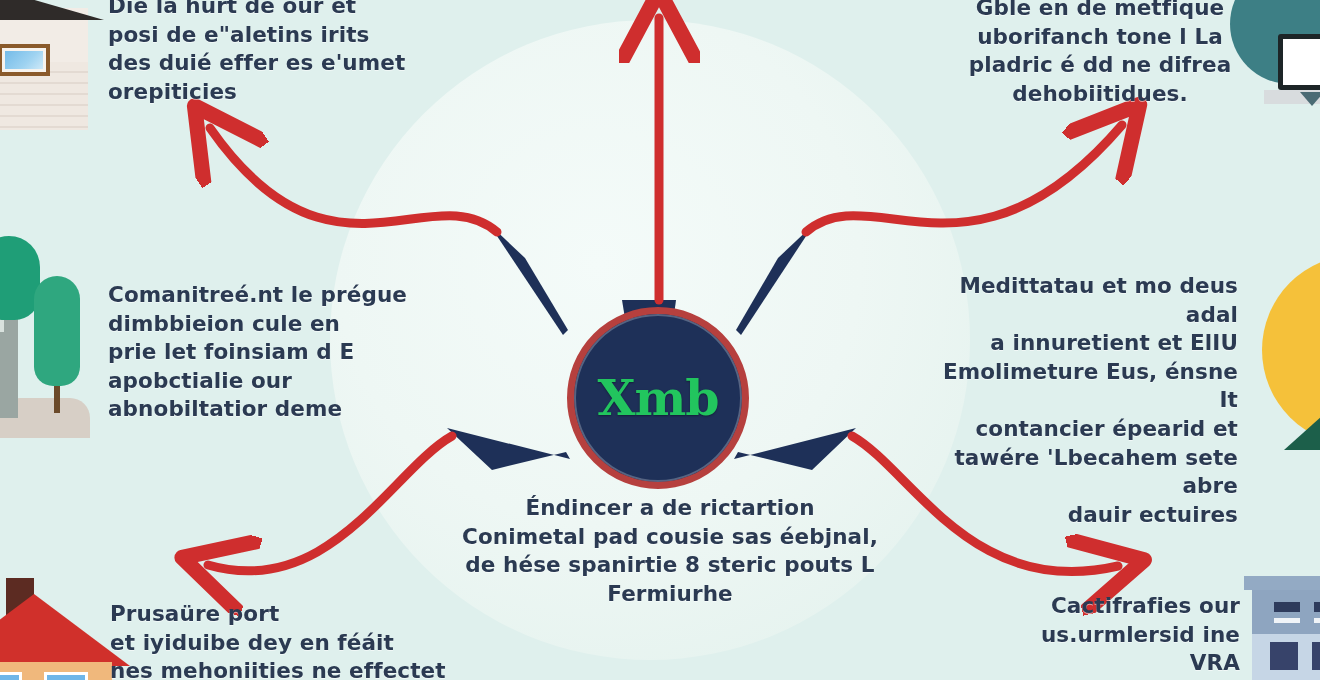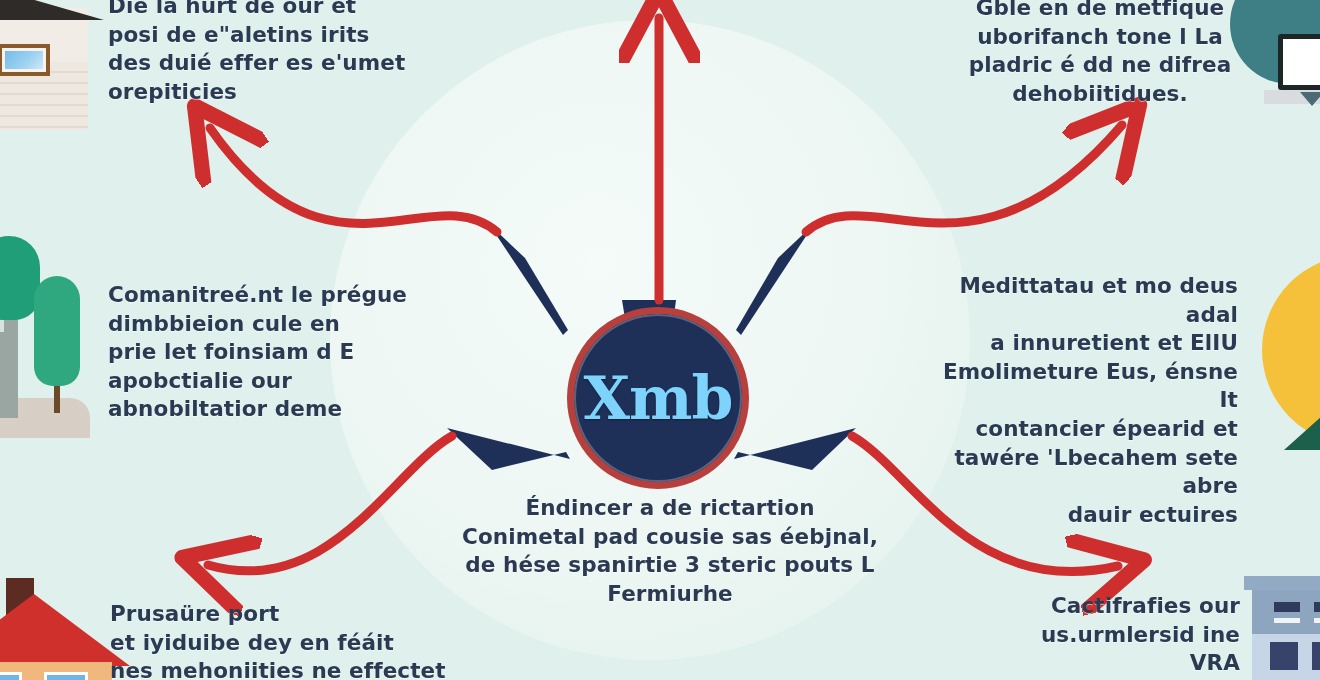--- a/index.html
+++ b/index.html
@@ -21,21 +21,21 @@
 
   
   .badge{
     position:absolute;left:567px;top:307px;width:168px;height:168px;border-radius:50%;
     background:#1e3058;
     border:7px solid #b6403e;
     box-shadow:0 0 0 2px rgba(255,255,255,.25) inset;
     display:flex;align-items:center;justify-content:center;
   }
   .badge span{
-    color:#7dd3fc;font-size:60px;font-weight:bold;letter-spacing:-1px;
+    color:#22c55e;font-size:49px;font-weight:bold;letter-spacing:-1px;
     font-family:"DejaVu Serif", serif;
     text-shadow:0 1px 2px rgba(0,0,0,.35);
   }
 
   
   .txt{
     position:absolute;
     color:#2b3a52;
     font-weight:bold;
     font-size:21.5px;
@@ -218,21 +218,21 @@
 contancier épearid et
 tawére 'Lbecahem sete abre
 dauir ectuires</div>
   <div class="txt t-midleft">Comanitreé.nt le prégue
 dimbbieion cule en
 prie let foinsiam d E
 apobctialie our
 abnobiltatior deme</div>
   <div class="txt t-botcenter">Éndincer a de rictartion
 Conimetal pad cousie sas éebjnal,
-de hése spanirtie 3 steric pouts L Fermiurhe</div>
+de hése spanirtie 8 steric pouts L Fermiurhe</div>
   <div class="txt t-botleft">Prusaüre port
 et iyiduibe dey en féáit
 nes mehoniities ne effectet</div>
   <div class="txt t-botright">Cactifrafies our
 us.urmlersid ine VRA
 degiieariais eet fraus</div>
 
 </div>
 
 </body></html>

